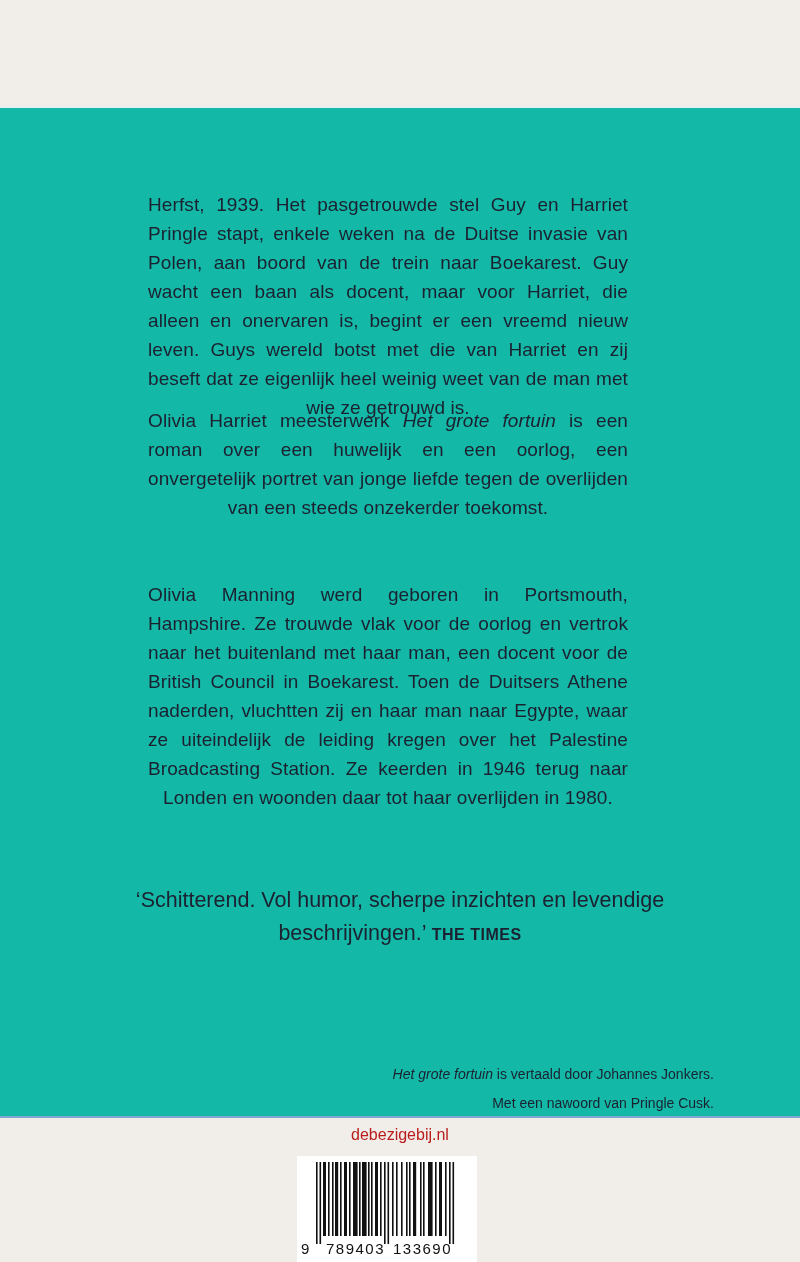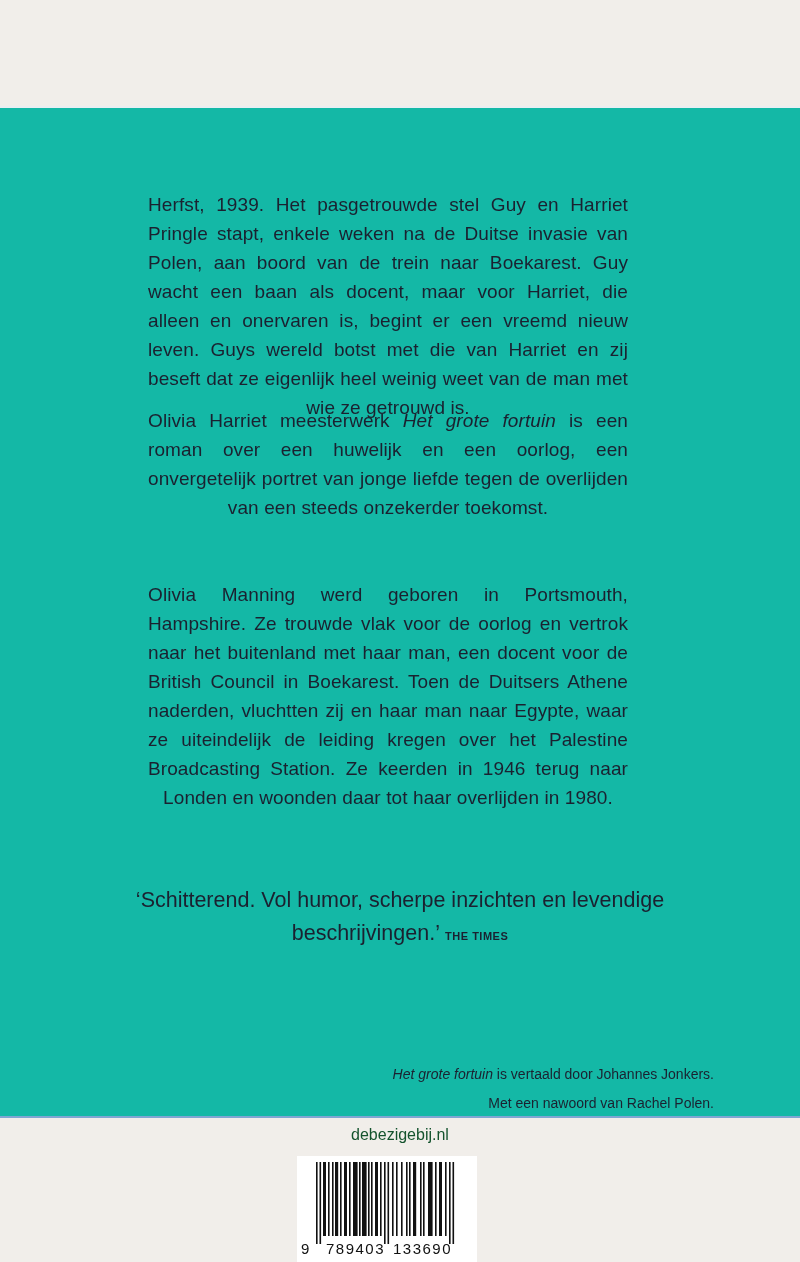--- a/index.html
+++ b/index.html
@@ -25,30 +25,30 @@
       letter-spacing: 0.1px;
       margin: 0;
     }
     .p1 { top: 82px; }
     .p2 { top: 298px; }
     .p3 { top: 472px; }
     .quote {
       position: absolute; left: 100px; width: 600px; top: 776px;
       font-size: 21.5px; line-height: 33px; text-align: center; margin: 0;
     }
-    .source { font-weight: bold; font-size: 11px; letter-spacing: 0.5px; }
+    .source { font-weight: bold; font-size: 16px; letter-spacing: 0.5px; }
     .credits {
       position: absolute; left: 100px; width: 600px; top: 938px;
       font-size: 14px; line-height: 29px; text-align: right; margin: 14px;
     }
     em { font-style: italic; }
     strong { font-weight: normal; }
     .site {
       position: absolute; left: 300px; width: 200px; top: 1126px;
-      text-align: center; font-size: 16px; color: #14532d;
+      text-align: center; font-size: 16px; color: #b91c1c;
     }
     .barcode-box {
       position: absolute; left: 297px; top: 1156px; width: 180px; height: 106px;
       background: #ffffff;
     }
     .barcode-svg { position: absolute; left: 0; top: 0; }
   </style>
 </head>
 <body>
 
@@ -56,21 +56,21 @@
 
 <div class="panel">
   <p class="para p1">Herfst, 1939. Het pasgetrouwde stel Guy en Harriet Pringle stapt, enkele weken na de Duitse invasie van Polen, aan boord van de trein naar Boekarest. Guy wacht een baan als docent, maar voor Harriet, die alleen en onervaren is, begint er een vreemd nieuw leven. Guys wereld botst met die van Harriet en zij beseft dat ze eigenlijk heel weinig weet van de man met wie ze getrouwd is.</p>
 
   <p class="para p2"><span>Olivia Harriet meesterwerk </span><em>Het grote fortuin</em><span> is een roman over een huwelijk en een oorlog, een onvergetelijk portret van jonge liefde tegen de overlijden van een steeds onzekerder toekomst.</span></p>
 
   <p class="para p3"><strong>Olivia Manning</strong><span> werd geboren in Portsmouth, Hampshire. Ze trouwde vlak voor de oorlog en vertrok naar het buiten­land met haar man, een docent voor de British Council in Boekarest. Toen de Duitsers Athene naderden, vluchtten zij en haar man naar Egypte, waar ze uiteindelijk de leiding kregen over het Palestine Broadcasting Station. Ze keerden in 1946 terug naar Londen en woonden daar tot haar overlijden in 1980.</span></p>
 
   <p class="quote"><span>‘Schitterend. Vol humor, scherpe inzichten en levendige beschrijvingen.’ </span><span class="source">THE TIMES</span></p>
 
-  <p class="credits"><em>Het grote fortuin</em><span> is vertaald door Johannes Jonkers.</span><br><span>Met een nawoord van Rachel Polen.</span></p>
+  <p class="credits"><em>Het grote fortuin</em><span> is vertaald door Johannes Jonkers.</span><br><span>Met een nawoord van Pringle Cusk.</span></p>
 </div>
 
 <div class="site">debezigebij.nl</div>
 
 <div class="barcode-box">
   <svg class="barcode-svg" width="180" height="106" viewBox="0 0 180 106">
     <g fill="#111">
 
       <rect x="19" y="6" width="1.6" height="82"></rect>
       <rect x="22.5" y="6" width="1.6" height="82"></rect>

